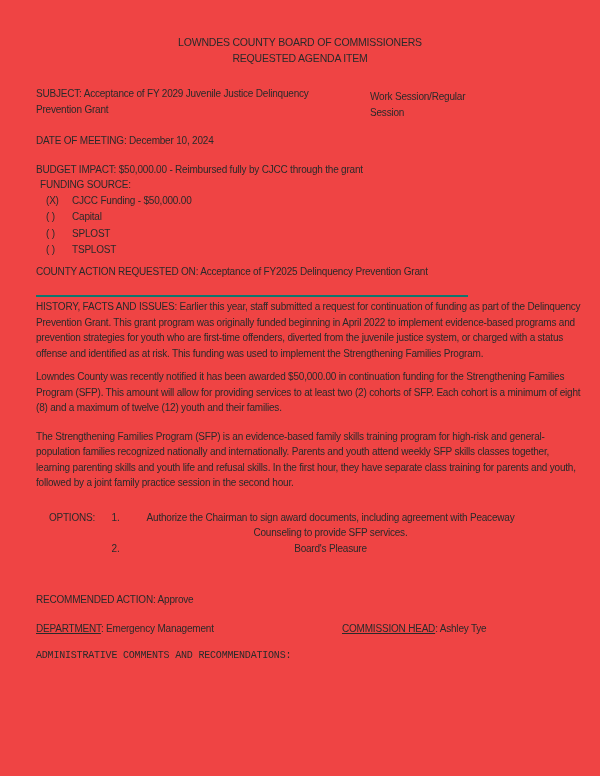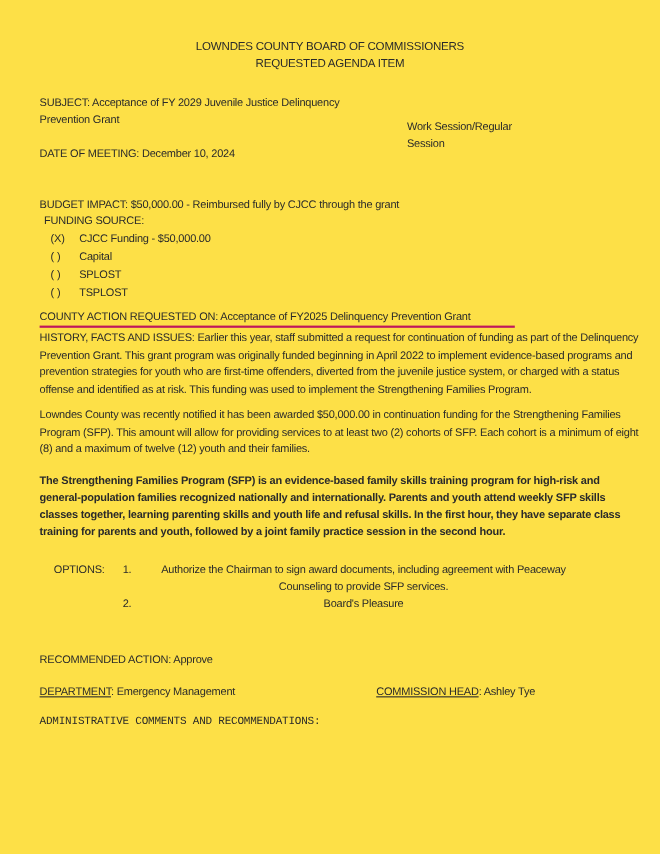--- a/index.html
+++ b/index.html
@@ -10,39 +10,39 @@
   }
   .page {
     position: relative;
     width: 600px; height: 776px;
     box-sizing: border-box;
     padding: 30px 16px 0 36px;
     font-size: 10px;
     letter-spacing: -0.2px;
     line-height: 15.5px;
     overflow: hidden;
-    background: #fde047;
+    background: #ef4444;
   }
   .header { width: 528px; margin-top: 4px; text-align: center; font-size: 10.5px; line-height: 16px; }
   .subject { width: 312px; margin-top: 20px; }
-  .session { position: absolute; left: 370px; top: 108px; width: 96px; }
+  .session { position: absolute; left: 370px; top: 89px; width: 96px; }
   .date { margin-top: 16px; }
-  .budget { width: 352px; margin-top: 30px; }
+  .budget { width: 352px; margin-top: 13px; }
   .funding-label { padding-left: 4px; }
   .fund-list { padding-left: 10px; }
   .fund-row { line-height: 16.5px; }
   .fund-mark { display: inline-block; width: 26px; }
   .county-action {
     margin-top: 5px; width: 432px; white-space: nowrap;
-    border-bottom: 2px solid #be185d; padding-bottom: 0;
+    border-bottom: 2px solid #0f766e; padding-bottom: 16px;
   }
   .para { margin: 0; width: 548px; }
   .p1 { margin-top: 2px; }
   .p2 { margin-top: 8px; }
-  .p3 { margin-top: 13px; font-weight: bold; }
+  .p3 { margin-top: 13px; }
   .options-row { display: flex; margin-top: 19px; text-align: center; }
   .opt-label { width: 72px; flex: none; }
   .opt-items { width: 430px; }
   .opt-item { display: flex; }
   .opt-num { width: 15px; flex: none; }
   .opt-text { flex: 1; }
   .rec-action { margin-top: 36px; }
   .dept-row { display: flex; margin-top: 13px; }
   .dept-left { width: 306px; flex: none; }
   .u { text-decoration: underline; }

